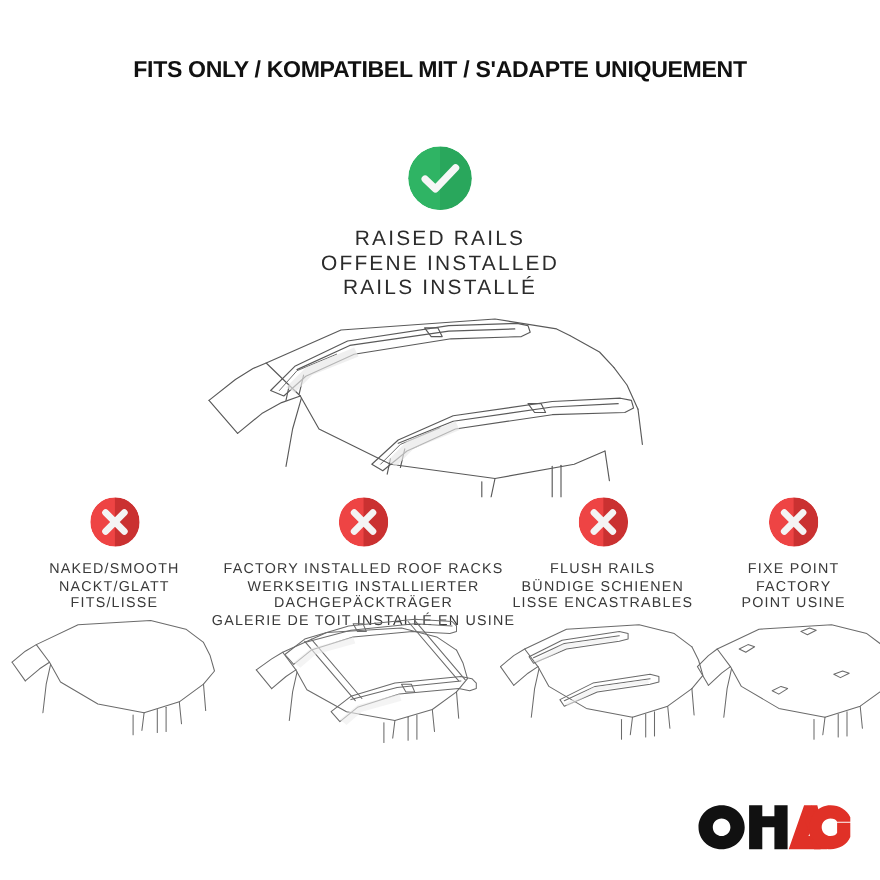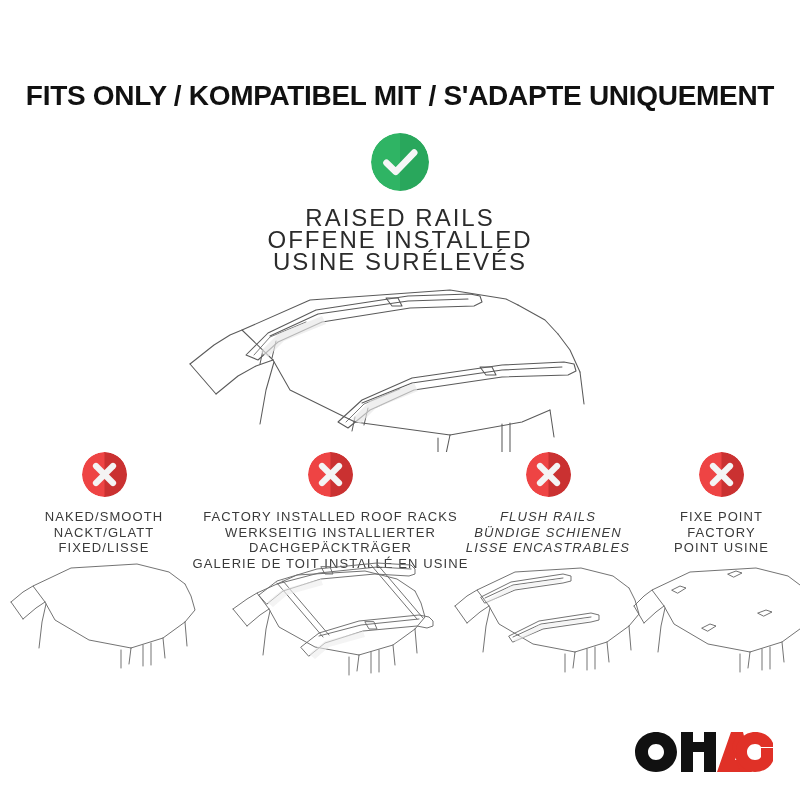--- a/index.html
+++ b/index.html
@@ -9,47 +9,46 @@
     font-family:"Liberation Sans", sans-serif;
     overflow:hidden;
     position:relative;
   }
   .sheet{position:relative;width:800px;height:800px;}
 
   
   .title{
     position:absolute;top:52px;left:0;width:800px;
     text-align:center;
-    font-size:28px;
+    font-size:21px;
     font-weight:bold;
     letter-spacing:-0.3px;
     color:#111111;
     white-space:nowrap;
-    margin-top:28px;
   }
 
   
   .badge{
     position:relative;
     border-radius:50%;
     overflow:hidden;
     flex:0 0 auto;
   }
   .badge svg{position:absolute;top:0;left:0;width:100%;height:100%;}
 
   
   .main-block{
     position:absolute;top:133px;left:0;width:800px;
     display:flex;flex-direction:column;align-items:center;
   }
   .badge-ok{width:58px;height:58px;}
   .main-label{
     margin-top:16px;
     text-align:center;
-    font-size:24px;
+    font-size:19px;
     letter-spacing:2.0px;
     line-height:22px;
     color:#2b2b2b;
     white-space:nowrap;
   }
   .main-art{
     position:absolute;top:272px;left:150px;width:520px;height:180px;
   }
   .main-art svg{width:100%;height:100%;display:block;}
 
@@ -57,21 +56,21 @@
   .row{
     position:absolute;top:452px;left:0;width:800px;height:250px;
     display:flex;
   }
   .cell{
     position:relative;
     display:flex;flex-direction:column;align-items:center;
   }
   .cell-1{width:208px;}
   .cell-2{width:245px;}
-  .cell-3{width:190px;font-style:italic;}
+  .cell-3{width:190px;}
   .cell-4{width:157px;}
   .badge-no{width:45px;height:45px;}
   .cell-label{
     margin-top:12px;
     text-align:center;
     font-size:13px;
     letter-spacing:1.1px;
     line-height:15.5px;
     color:#3a3a3a;
     white-space:nowrap;
@@ -104,21 +103,21 @@
     <div class="badge badge-ok">
       <svg viewBox="0 0 58 58" xmlns="http://www.w3.org/2000/svg">
         <circle cx="29" cy="29" r="29" fill="#2FB464"></circle>
         <path d="M29 0 A29 29 0 0 1 58 29 L58 58 L29 58 Z" fill="#1E8A4C" opacity="0.30"></path>
         <path d="M15.5 29.8 L24.8 38.8 L43.2 19.6" fill="none" stroke="#F6F6F6" stroke-width="6.6" stroke-linecap="round" stroke-linejoin="round"></path>
       </svg>
     </div>
     <div class="main-label">
       <div>RAISED RAILS</div>
       <div>OFFENE INSTALLED</div>
-      <div>USINE SURÉLEVÉS</div>
+      <div>RAILS INSTALLÉ</div>
     </div>
   </div>
 
   <div class="main-art">
     <svg viewBox="0 0 520 180" xmlns="http://www.w3.org/2000/svg">
       <g fill="none" stroke="#5A5A5A" stroke-width="1.05" stroke-linejoin="round" stroke-linecap="round">
 
         <path d="M123 88 L92 58 L160 28 L300 18 L356 27 L368 33"></path>
         <path d="M123 88 L140 118 L205 150 L300 163"></path>
         <path d="M300 163 L372 150 L400 138"></path>
@@ -171,21 +170,21 @@
           <path d="M22.5 0 A22.5 22.5 0 0 1 45 22.5 L45 45 L22.5 45 Z" fill="#9E1B1B" opacity="0.45"></path>
           <g stroke="#F4F4F4" stroke-width="6.2" stroke-linecap="round">
             <line x1="14" y1="14" x2="31" y2="31"></line>
             <line x1="31" y1="14" x2="14" y2="31"></line>
           </g>
         </svg>
       </div>
       <div class="cell-label">
         <div>NAKED/SMOOTH</div>
         <div>NACKT/GLATT</div>
-        <div>FIXED/LISSE</div>
+        <div>FITS/LISSE</div>
       </div>
       <div class="cell-art art-1">
         <svg viewBox="0 0 190 130" xmlns="http://www.w3.org/2000/svg">
           <g fill="none" stroke="#6B6B6B" stroke-width="0.95" stroke-linejoin="round" stroke-linecap="round">
             <path d="M36 50 L24 34 L62 16 L128 12 L160 20 L176 32"></path>
             <path d="M36 50 L46 68 L80 88 L122 96"></path>
             <path d="M122 96 L154 86 L176 70"></path>
             <path d="M176 32 L182 44 L186 58 L176 70"></path>
             <path d="M24 34 L14 40 L2 50"></path>
             <path d="M36 50 L27 56 L14 67"></path>

